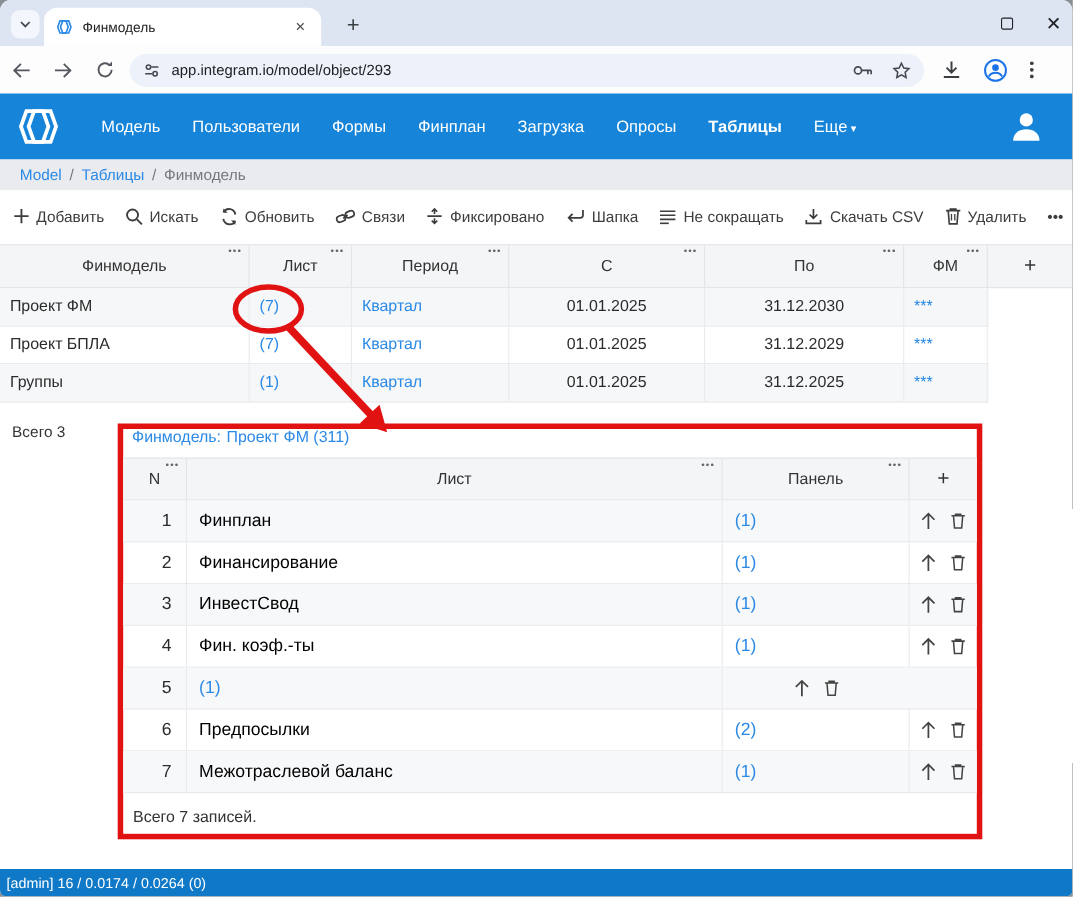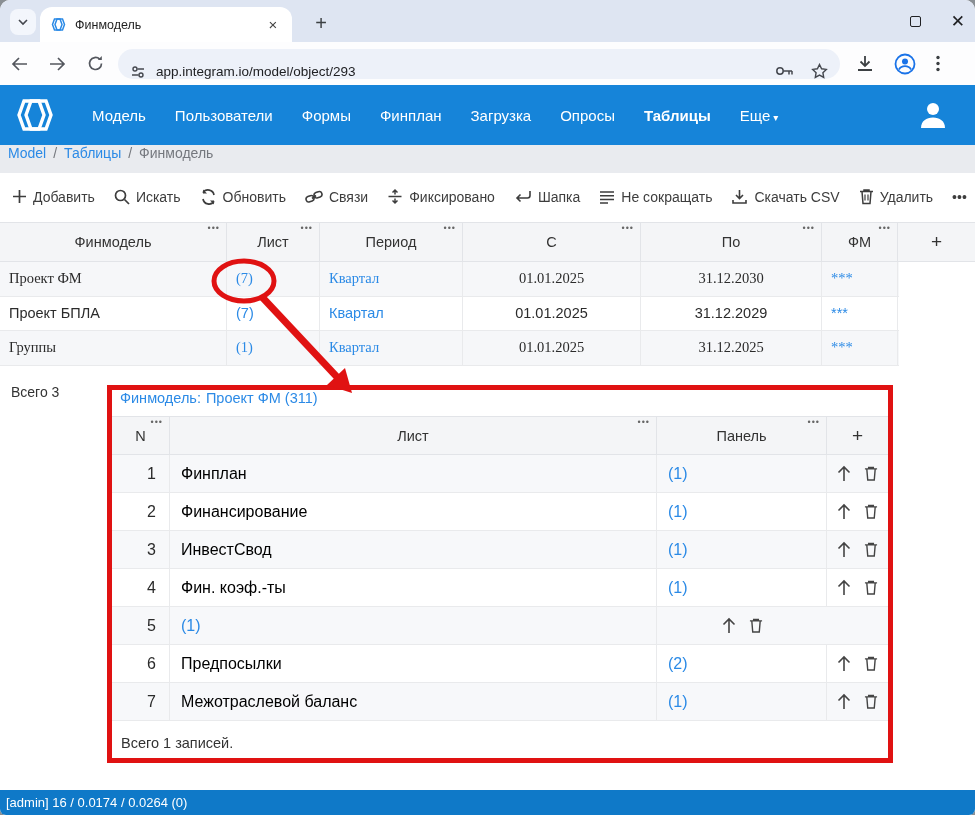--- a/index.html
+++ b/index.html
@@ -22,57 +22,57 @@
   .win-controls { position:absolute; right:10px; top:0; height:42px; display:flex; align-items:center; gap:30px; color:#202124; }
   .wc-min { width:13px; height:0; border-top:1.6px solid #202124; }
   .wc-max { width:11px; height:11px; border:1.6px solid #202124; border-radius:2px; }
   .wc-close { font-size:17px; line-height:1; color:#202124; }
 
   
   .omnibox-row { position:absolute; top:42px; left:0; right:0; height:43px; background:#fdfdfe;
                  display:flex; align-items:center; }
   .nav-ico { width:38px; display:flex; justify-content:center; color:#54575e; }
   .omnibox { height:30px; flex:0 0 722px; margin-left:4px; background:#edf1f9; border-radius:15px;
-             display:flex; align-items:flex-end; padding:0 12px; }
+             display:flex; align-items:center; padding:0 12px; }
   .omni-url { font-size:13.5px; color:#202124; margin-left:10px; flex:1; }
   .omni-right { display:flex; align-items:center; gap:16px; color:#44474e; }
   .after-box { display:flex; align-items:center; gap:20px; margin-left:16px; color:#3c4043; }
 
   
   .navbar { position:absolute; top:85px; left:0; right:0; height:60px; background:#1684d9;
             display:flex; align-items:center; color:#fff; }
   .logo { margin-left:12px; }
   .nav-items { display:flex; gap:29px; margin-left:34px; font-size:15px; }
   .nav-item { cursor:pointer; white-space:nowrap; }
   .nav-item.active { font-weight:bold; }
   .caret { font-size:10px; margin-left:3px; }
   .user-ico { margin-left:auto; margin-right:26px; }
 
   
   .breadcrumb { position:absolute; top:145px; left:0; right:0; height:28px; background:#e9ebef;
-                display:flex; align-items:flex-start; padding-left:8px; font-size:14px; color:#75787e; gap:7px; }
+                display:flex; align-items:center; padding-left:18px; font-size:14px; color:#75787e; gap:7px; }
   .bc-link { color:#2b8ae6; }
 
   
   .toolbar { position:absolute; top:173px; left:0; right:0; height:47px; background:#fff;
              display:flex; align-items:center; padding:0 12px; gap:19px; color:#3d3d3d; font-size:14px; }
   .tb-btn { display:flex; align-items:center; gap:6px; white-space:nowrap; color:#3d3d3d; }
   .tb-btn svg { flex:none; }
 
   
   .main-table { position:absolute; top:222px; left:0; width:975px; font-size:14.5px; color:#2b2b2b; }
   .mt-head { display:grid; grid-template-columns:227px 93px 143px 178px 181px 76px 77px; height:40px;
              background:#f4f5f7; border-top:1px solid #e2e4e8; border-bottom:1px solid #e2e4e8; }
   .hcell { position:relative; display:flex; align-items:center; justify-content:center;
            border-right:1px solid #e2e4e8; font-size:14.5px; color:#333; }
   .hcell:last-child { border-right:none; }
   .dots { position:absolute; top:0px; right:6px; font-size:9px; letter-spacing:1px; color:#666; }
   .mt-row { display:grid; grid-template-columns:227px 93px 143px 178px 181px 76px; width:899px;
             height:34.6px; border-bottom:1px solid #e9eaec; }
-  .mt-row.alt { background:#f6f7f9;font-family:Liberation Serif, serif; }
+  .mt-row.alt { background:#f6f7f9; }
   .cell { display:flex; align-items:center; padding:0 9px; border-right:1px solid #e9eaec; overflow:hidden; white-space:nowrap; }
   .cell.center { justify-content:center; }
   .link { color:#2b8ae6; }
   .total3 { position:absolute; top:384px; left:11px; font-size:14px; color:#333; }
 
   
   .panel { position:absolute; top:385px; left:107px; width:786px; height:378px;
            border:5px solid #e01212; background:#fff; }
   .panel-title { height:26px; display:flex; align-items:flex-start; padding-left:8px; font-size:14.5px; gap:5px; }
   .panel-title span { color:#2b8ae6; }
@@ -468,21 +468,21 @@
       <div class="dt-actions">
         <svg class="ic" width="14" height="17" viewBox="0 0 14 17">
             <path d="M7 16V2 M1.5 7.5L7 2l5.5 5.5" fill="none" stroke="#444" stroke-width="1.6"></path>
           </svg>
         <svg class="ic" width="14" height="17" viewBox="0 0 15 17">
             <path d="M1 3.5h13 M5 3.5V2h5v1.5 M3 3.5l1 12h7l1-12" fill="none" stroke="#444" stroke-width="1.5"></path>
           </svg>
       </div>
     </div>
 
-    <div class="dt-footer">Всего 1 записей.</div>
+    <div class="dt-footer">Всего 7 записей.</div>
   </div>
 
   <div class="statusbar">[admin] 16 / 0.0174 / 0.0264 (0)</div>
 
   <svg class="annotation" viewBox="0 0 975 815">
     <ellipse cx="244" cy="281" rx="30" ry="20" fill="none" stroke="#e01212" stroke-width="5"></ellipse>
     <line x1="262" y1="297" x2="337" y2="377" stroke="#e01212" stroke-width="7"></line>
     <polygon points="352,393 327,385 345,368" fill="#e01212"></polygon>
   </svg>
 

